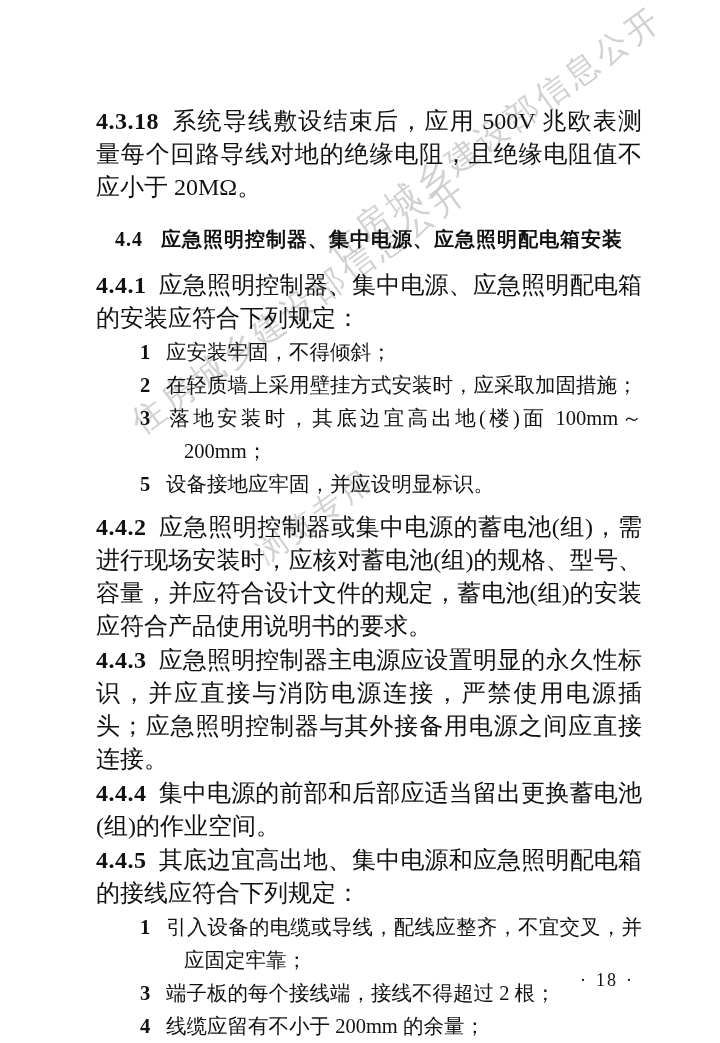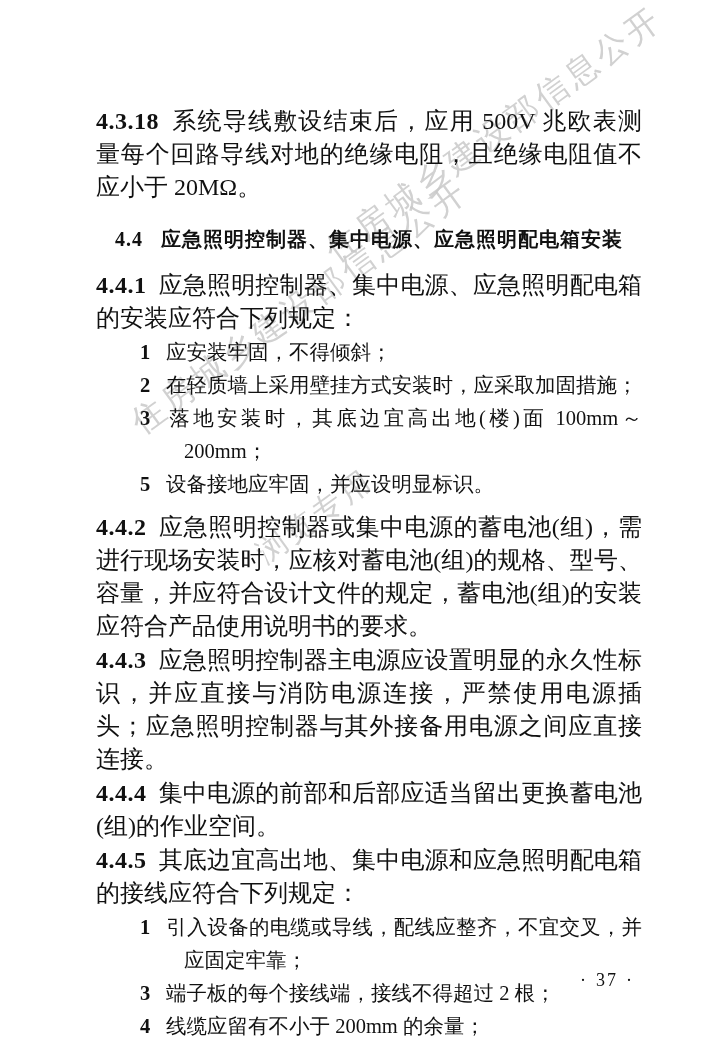--- a/index.html
+++ b/index.html
@@ -164,16 +164,16 @@
       <span class="num">4.4.5</span><span>其底边宜高出地、集中电源和应急照明配电箱的接线应符合下列规定：</span>
     </p>
 
     <p class="item"><span class="idx">1</span><span>引入设备的电缆或导线，配线应整齐，不宜交叉，并应固定牢靠；</span></p>
     <p class="item"><span class="idx">3</span><span>端子板的每个接线端，接线不得超过 2 根；</span></p>
     <p class="item"><span class="idx">4</span><span>线缆应留有不小于 200mm 的余量；</span></p>
 
   </div>
 
   <div class="footer">
-    <span class="dot">·</span><span>37</span><span class="dot">·</span>
+    <span class="dot">·</span><span>18</span><span class="dot">·</span>
   </div>
 
 </div>
 
 </body></html>

